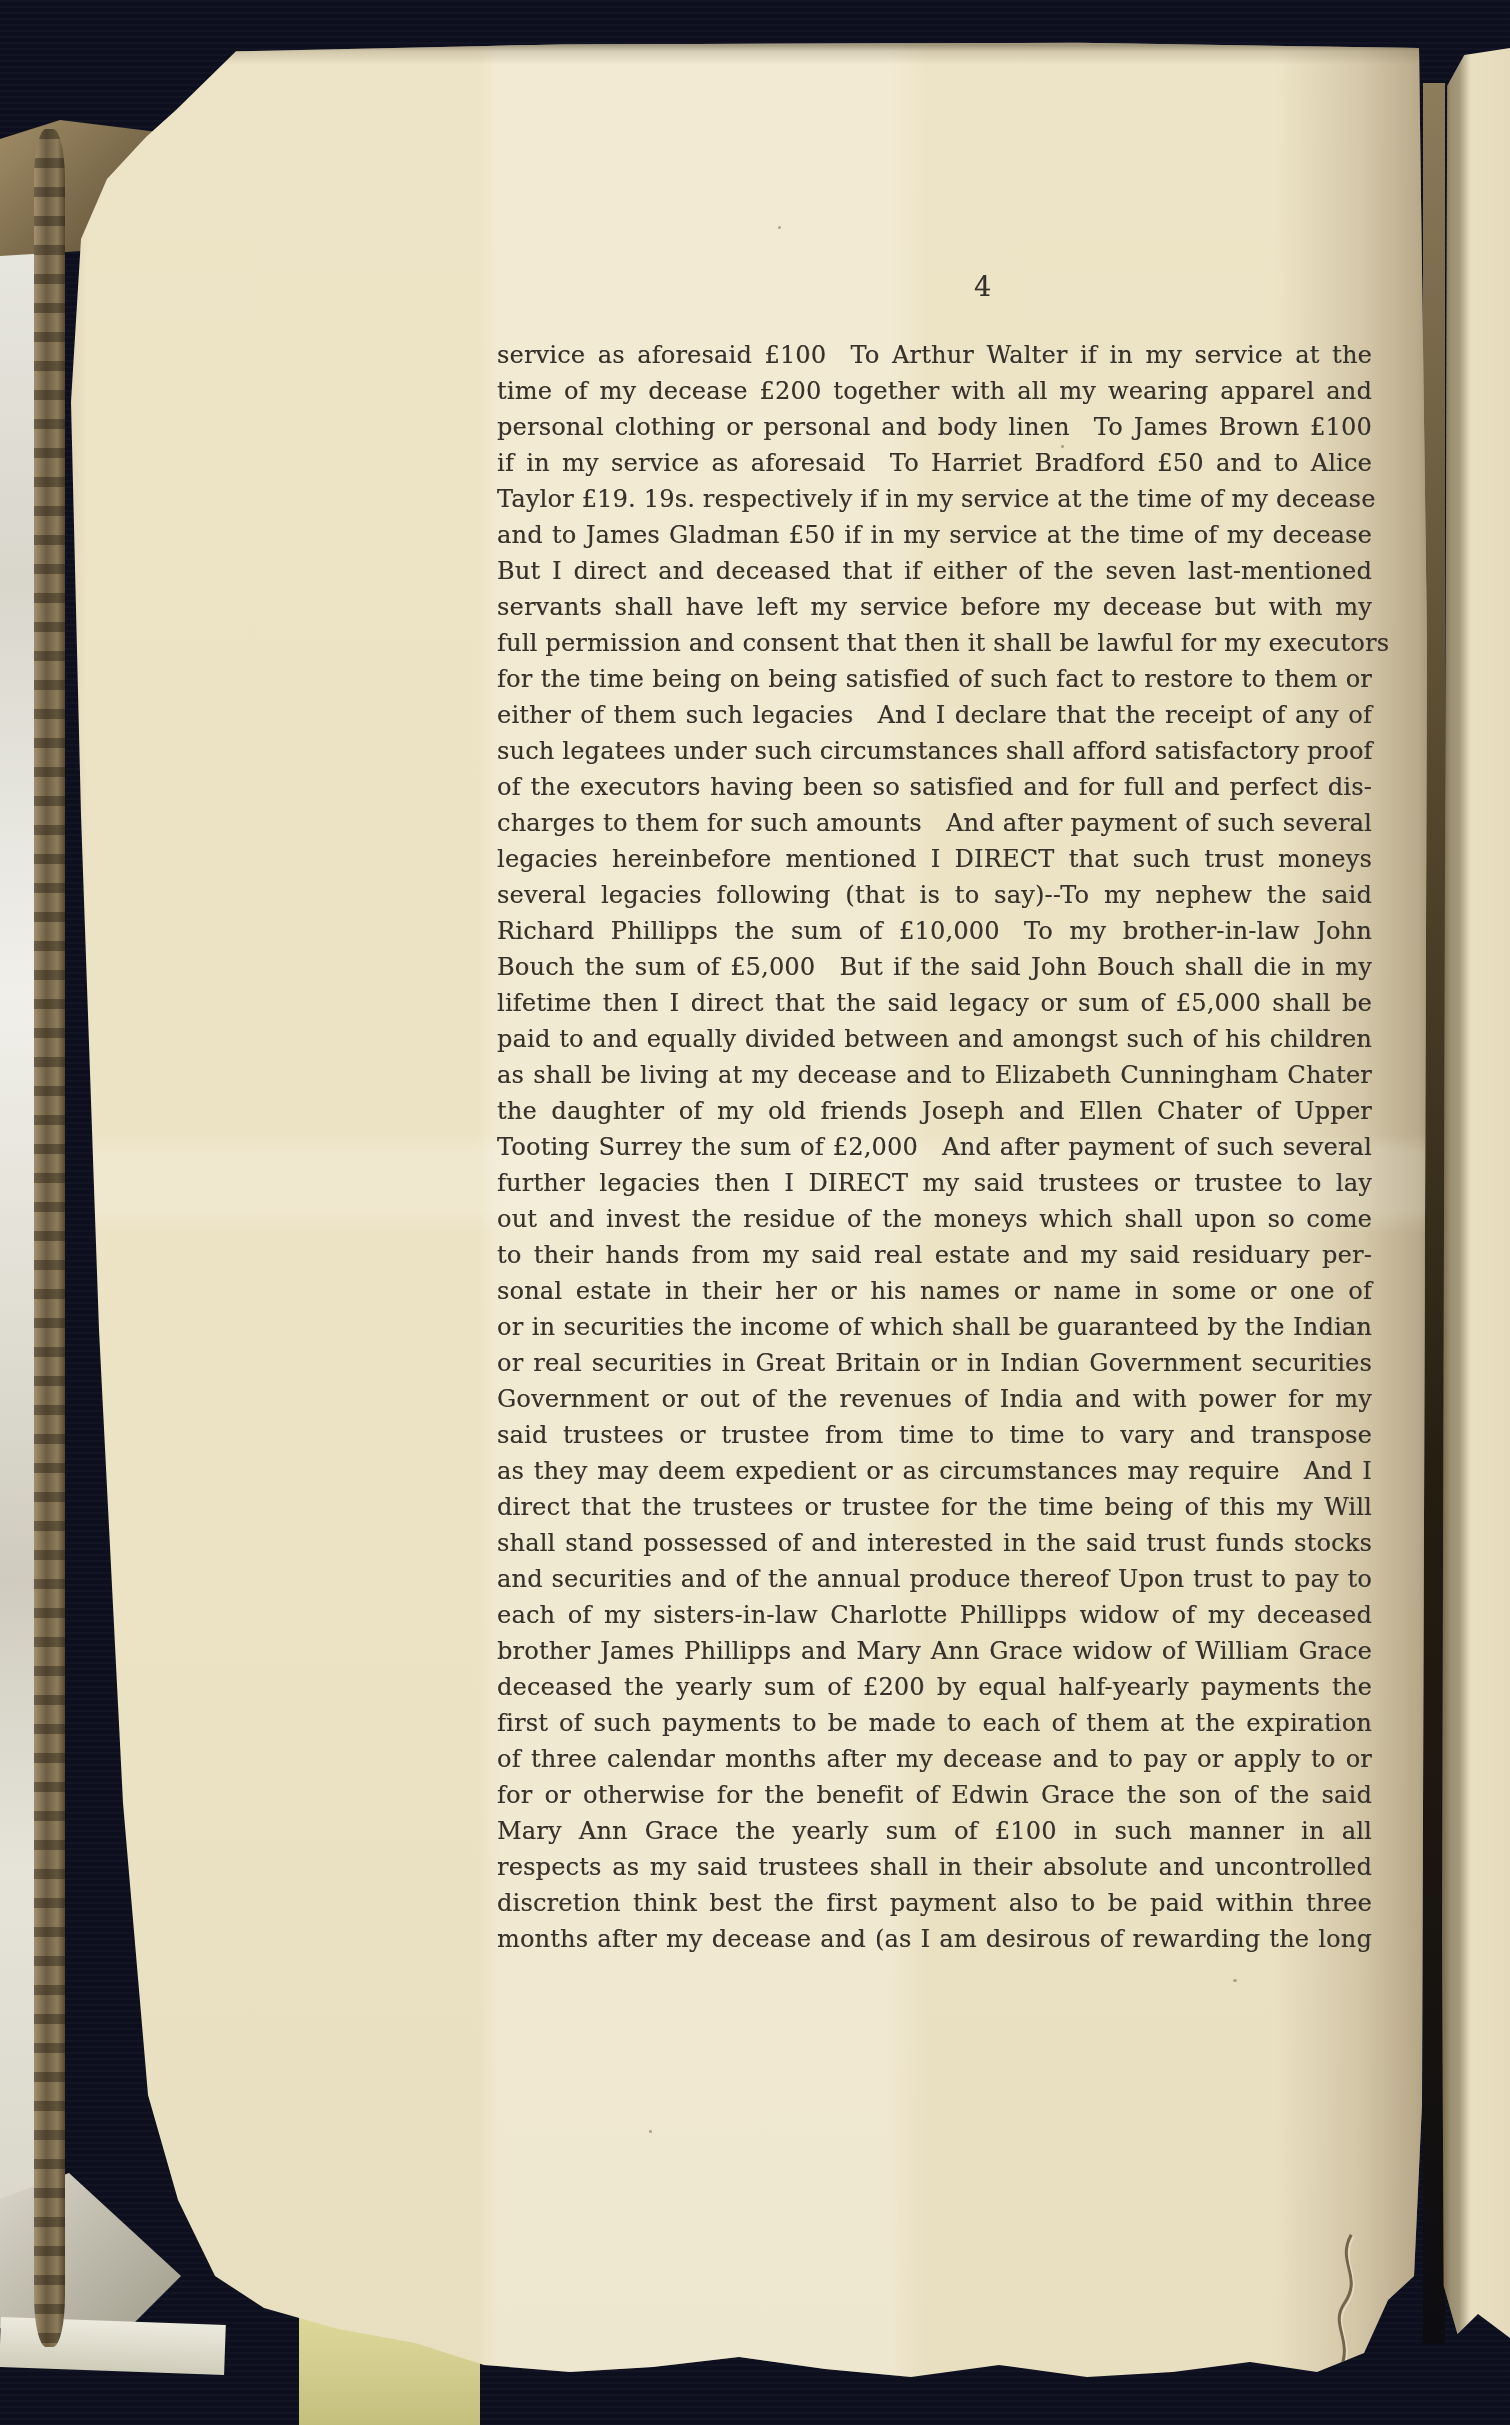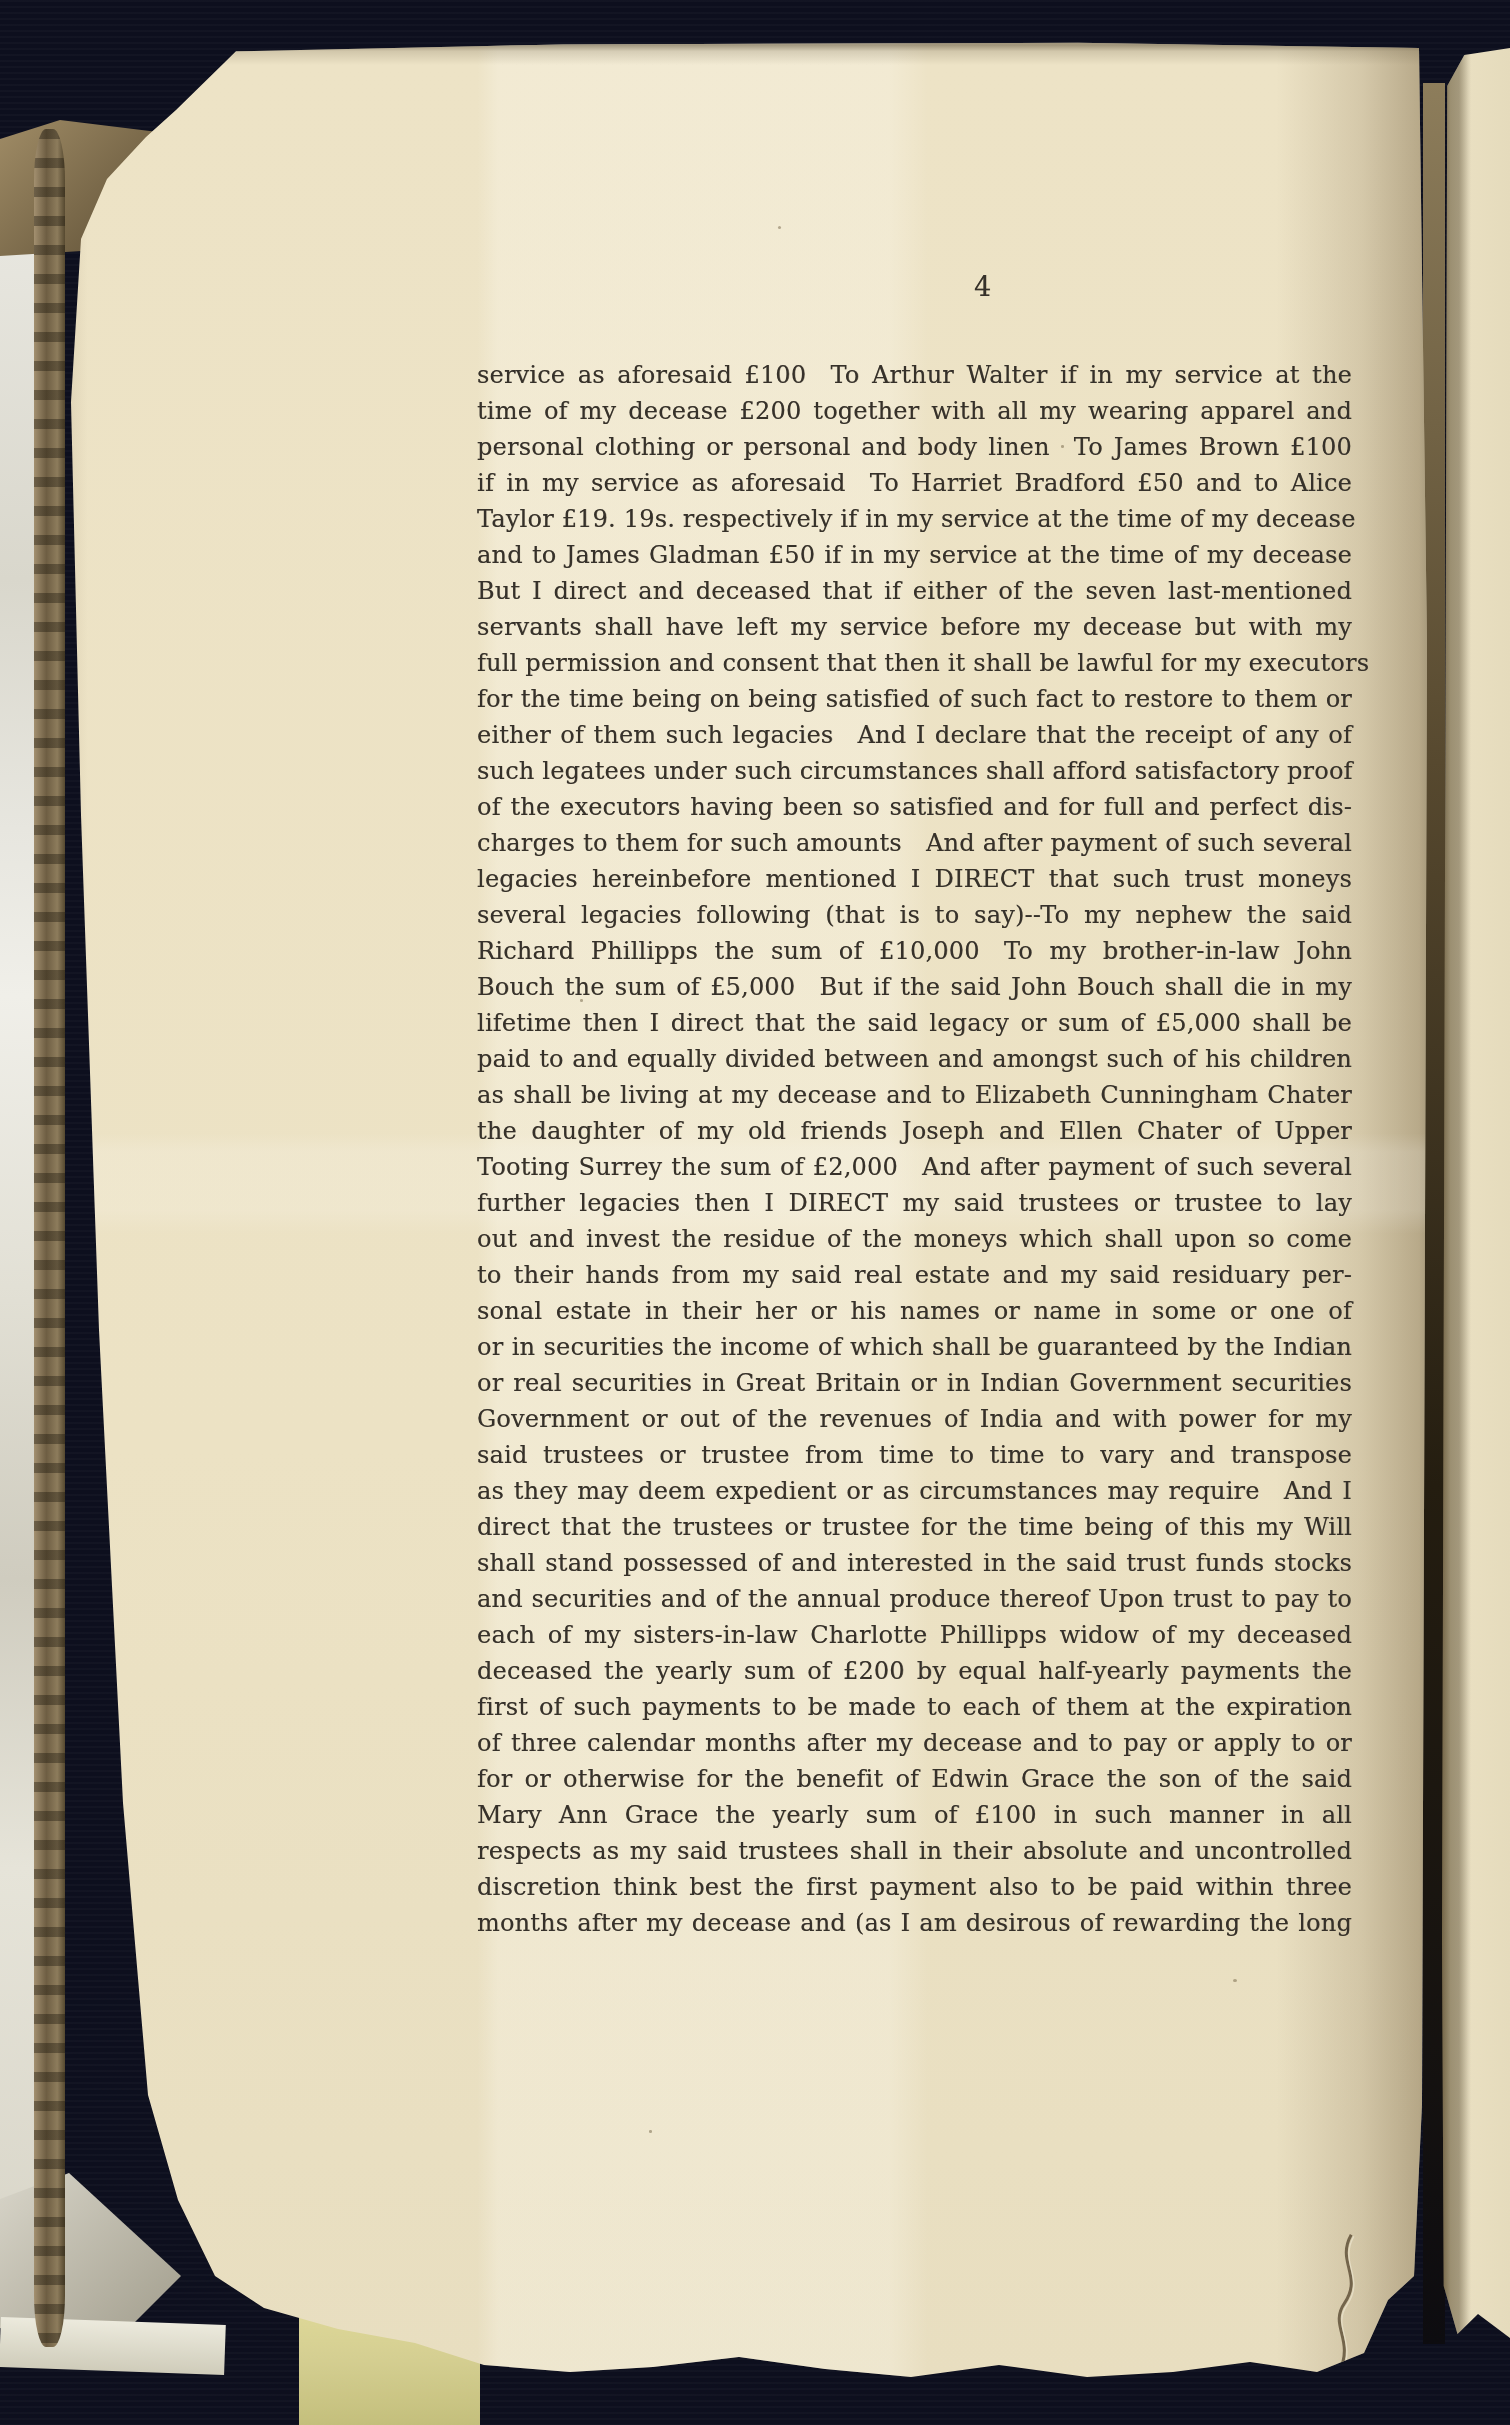--- a/index.html
+++ b/index.html
@@ -80,21 +80,21 @@
     position:absolute;left:299px;top:2310px;width:181px;height:115px;z-index:2;
     background:linear-gradient(180deg,#ded898 0%,var(--bookmark_tab,#d5cf92) 40%,#c4bf7c 100%);
   }
   
   .page-number{
     position:absolute;left:450px;top:230px;width:875px;padding-left:48px;
     text-align:center;font-size:27px;color:var(--ink,#36312a);
     text-shadow:0.3px 0.3px 0.6px rgba(55,48,38,.55);
   }
   .text-block{
-    position:absolute;left:430px;top:296px;width:875px;margin-top:20px;
+    position:absolute;left:450px;top:296px;width:875px;
   }
   .text-block .line{
     height:36px;line-height:36px;font-size:24px;letter-spacing:0.2px;
     color:var(--ink,#36312a);
     text-align:justify;text-align-last:justify;
     text-shadow:0.3px 0.3px 0.6px rgba(55,48,38,.5);
     white-space:nowrap;overflow:visible;
   }
   
   .paper-speck{position:absolute;border-radius:50%;background:rgba(100,85,55,.45);z-index:1;}
@@ -147,20 +147,21 @@
       <div class="line">sonal estate in their her or his names or name in some or one of</div>
       <div class="line">or in securities the income of which shall be guaranteed by the Indian</div>
       <div class="line">or real securities in Great Britain or in Indian Government securities</div>
       <div class="line">Government or out of the revenues of India and with power for my</div>
       <div class="line">said trustees or trustee from time to time to vary and transpose</div>
       <div class="line">as they may deem expedient or as circumstances may require And I</div>
       <div class="line">direct that the trustees or trustee for the time being of this my Will</div>
       <div class="line">shall stand possessed of and interested in the said trust funds stocks</div>
       <div class="line">and securities and of the annual produce thereof Upon trust to pay to</div>
       <div class="line">each of my sisters-in-law Charlotte Phillipps widow of my deceased</div>
+      <div class="line">brother James Phillipps and Mary Ann Grace widow of William Grace</div>
       <div class="line">deceased the yearly sum of £200 by equal half-yearly payments the</div>
       <div class="line">first of such payments to be made to each of them at the expiration</div>
       <div class="line">of three calendar months after my decease and to pay or apply to or</div>
       <div class="line">for or otherwise for the benefit of Edwin Grace the son of the said</div>
       <div class="line">Mary Ann Grace the yearly sum of £100 in such manner in all</div>
       <div class="line">respects as my said trustees shall in their absolute and uncontrolled</div>
       <div class="line">discretion think best the first payment also to be paid within three</div>
       <div class="line">months after my decease and (as I am desirous of rewarding the long</div>
     </div>
 

